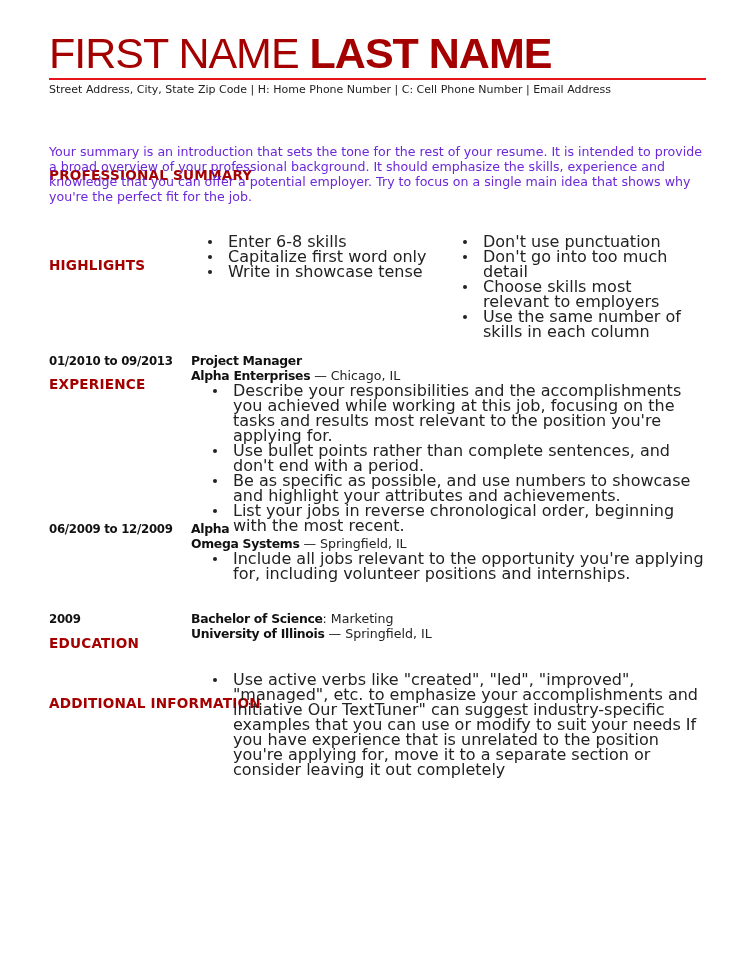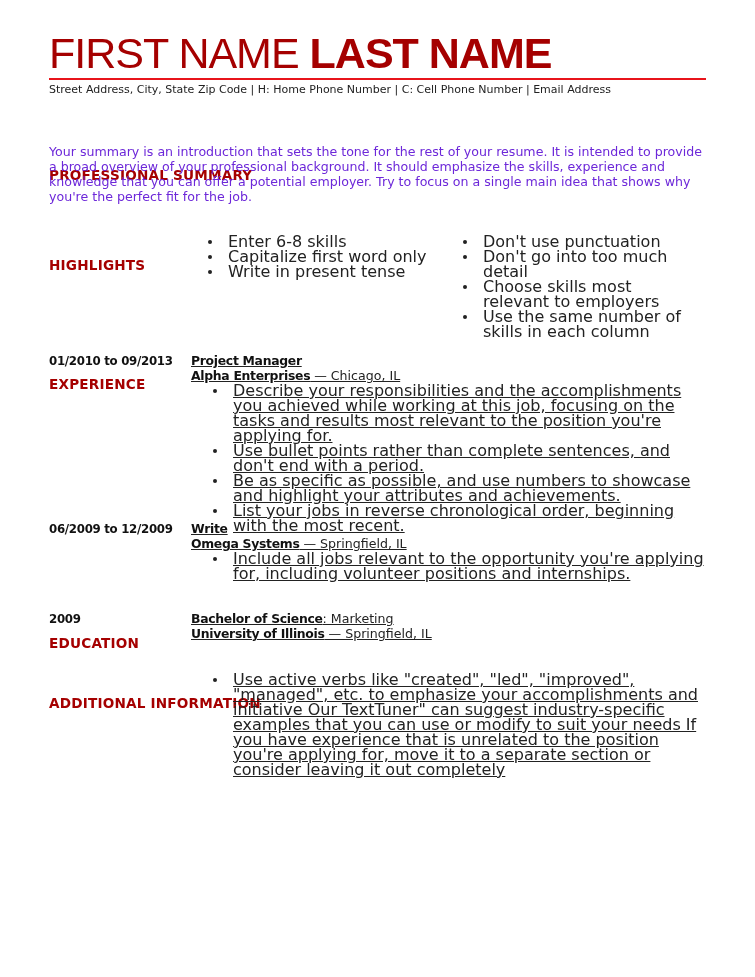--- a/index.html
+++ b/index.html
@@ -30,21 +30,21 @@
     .para {
       position: absolute; left: 0; width: 660px; font-size: 12.6px; line-height: 15px; color: #6d28d9;
     }
     ul.bul { list-style: none; margin: 0; padding: 0; }
     ul.bul li { position: relative; padding-left: 26px; font-size: 16px; line-height: 15px; color: #222; }
     ul.bul li::before {
       content: ""; position: absolute; left: 6px; top: 6px; width: 4px; height: 4px; border-radius: 50%; background: #222;
     }
     .col { position: absolute; }
     .date { position: absolute; left: 0; font-size: 11.8px; font-weight: bold; color: #111; letter-spacing: -0.3px; }
-    .entry { position: absolute; left: 142px; width: 520px; font-size: 12.6px; line-height: 15px; color: #222; text-decoration: underline; }
+    .entry { position: absolute; left: 142px; width: 520px; font-size: 12.6px; line-height: 15px; color: #222; }
     .entry .title, .entry .strong { font-weight: bold; color: #111; font-size: 12.4px; letter-spacing: -0.3px; }
     .entry ul.bul { margin-left: 16px; }
   </style>
 </head>
 <body>
 
 <div class="page">
   <div class="name">
     <span class="first">FIRST NAME</span>
     <span class="last">LAST NAME</span>
@@ -53,21 +53,21 @@
   <div class="contact">Street Address, City, State Zip Code | H: Home Phone Number | C: Cell Phone Number | Email Address</div>
 
   <div class="section-title" style="top:124px">PROFESSIONAL SUMMARY</div>
   <div class="para" style="top:144px">Your summary is an introduction that sets the tone for the rest of your resume. It is intended to provide a broad overview of your professional background. It should emphasize the skills, experience and knowledge that you can offer a potential employer. Try to focus on a single main idea that shows why you're the perfect fit for the job.</div>
 
   <div class="section-title" style="top:214px">HIGHLIGHTS</div>
   <div class="col" style="left:153px; top:234px; width:240px;">
     <ul class="bul">
       <li>Enter 6-8 skills</li>
       <li>Capitalize first word only</li>
-      <li>Write in present tense</li>
+      <li>Write in showcase tense</li>
     </ul>
   </div>
   <div class="col" style="left:408px; top:234px; width:245px;">
     <ul class="bul">
       <li>Don't use punctuation</li>
       <li>Don't go into too much detail</li>
       <li>Choose skills most relevant to employers</li>
       <li>Use the same number of skills in each column</li>
     </ul>
   </div>
@@ -81,21 +81,21 @@
     <ul class="bul" style="width:500px;">
       <li>Describe your responsibilities and the accomplishments you achieved while working at this job, focusing on the tasks and results most relevant to the position you're applying for.</li>
       <li>Use bullet points rather than complete sentences, and don't end with a period.</li>
       <li>Be as specific as possible, and use numbers to showcase and highlight your attributes and achievements.</li>
       <li>List your jobs in reverse chronological order, beginning with the most recent.</li>
     </ul>
   </div>
 
   <div class="date" style="top:522px">06/2009 to 12/2009</div>
   <div class="entry" style="top:521px">
-    <div class="title">Write</div>
+    <div class="title">Alpha</div>
     <div><span class="strong">Omega Systems</span><span> — Springfield, IL</span></div>
     <ul class="bul" style="width:500px;">
       <li>Include all jobs relevant to the opportunity you're applying for, including volunteer positions and internships.</li>
     </ul>
   </div>
 
   <div class="section-title" style="top:592px">EDUCATION</div>
   <div class="date" style="top:612px">2009</div>
   <div class="entry" style="top:611px">
     <div><span class="strong">Bachelor of Science</span><span>: Marketing</span></div>

